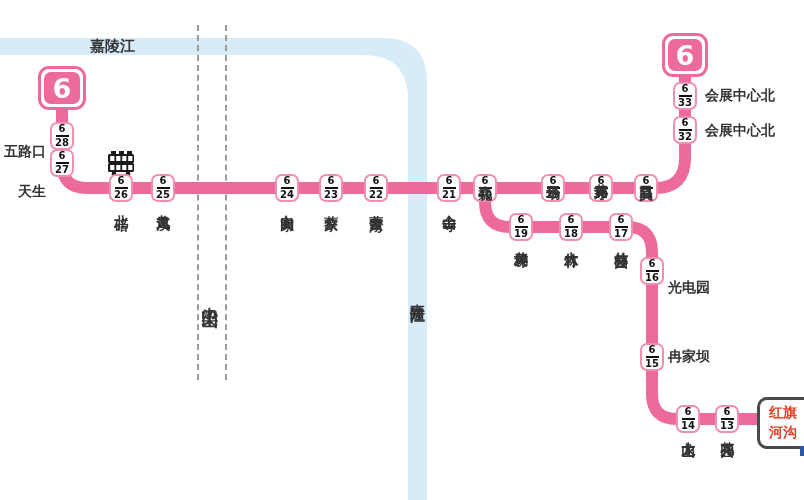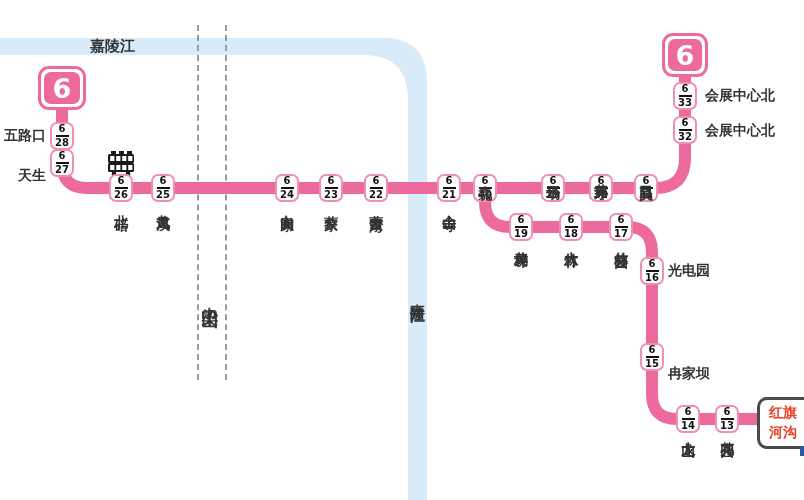--- a/index.html
+++ b/index.html
@@ -46,21 +46,21 @@
   .lbl {
     position:absolute; color:var(--ink); font-size:14px; font-weight:600;
     line-height:1.12; white-space:nowrap;
   }
   .lbl.v {
     writing-mode:vertical-rl; text-orientation:upright; letter-spacing:1px;
   }
   .lbl.below { transform:translateX(-50%); }
   .lbl.above { transform:translateX(-50%); }
   .lbl.right-of { transform:translateY(-50%); }
-  .lbl.left-of { transform:translateY(-50%); text-align:right; }
+  .lbl.left-of { transform:translateY(-50%); text-align:right;margin-top:16px; }
 
   .terminal-box {
     position:absolute; left:757px; top:397px; width:66px; height:52px; box-sizing:border-box;
     background:#fff; border:3px solid var(--box-border); border-radius:10px;
     display:flex; flex-direction:column; justify-content:center;
     padding-left:9px; color:var(--terminal-red);
     font-size:14px; font-weight:600; line-height:1.4;
   }
 
   .bus-icon { position:absolute; left:107px; top:151px; }
@@ -216,22 +216,22 @@
       <span>32</span>
   </div>
   <div class="st" style="left:685px; top:96px;">
     <span>6</span>
       <span class="frac-bar"></span>
       <span>33</span>
   </div>
 
   <div class="lbl v below" style="left:727px; top:431px;">花卉园</div>
   <div class="lbl v below" style="left:688px; top:431px;">大龙山</div>
-  <div class="lbl right-of" style="left:668px; top:374px;">冉家坝</div>
-  <div class="lbl right-of" style="left:668px; top:271px;">光电园</div>
+  <div class="lbl right-of" style="left:668px; top:357px;">冉家坝</div>
+  <div class="lbl right-of" style="left:668px; top:288px;">光电园</div>
   <div class="lbl v below" style="left:621px; top:241px;">竹林公园</div>
   <div class="lbl v below" style="left:571px; top:241px;">大竹林</div>
   <div class="lbl v below" style="left:521px; top:241px;">黄桷坪</div>
   <div class="lbl v above" style="left:485px; bottom:324px;">礼嘉</div>
   <div class="lbl v below" style="left:449px; top:204px;">金山寺</div>
   <div class="lbl v below" style="left:376px; top:204px;">曹家湾</div>
   <div class="lbl v below" style="left:331px; top:204px;">蔡家</div>
   <div class="lbl v below" style="left:287px; top:204px;">向家岗</div>
   <div class="lbl v below" style="left:163px; top:204px;">龙凤溪</div>
   <div class="lbl v below" style="left:121px; top:204px;">北碚</div>

